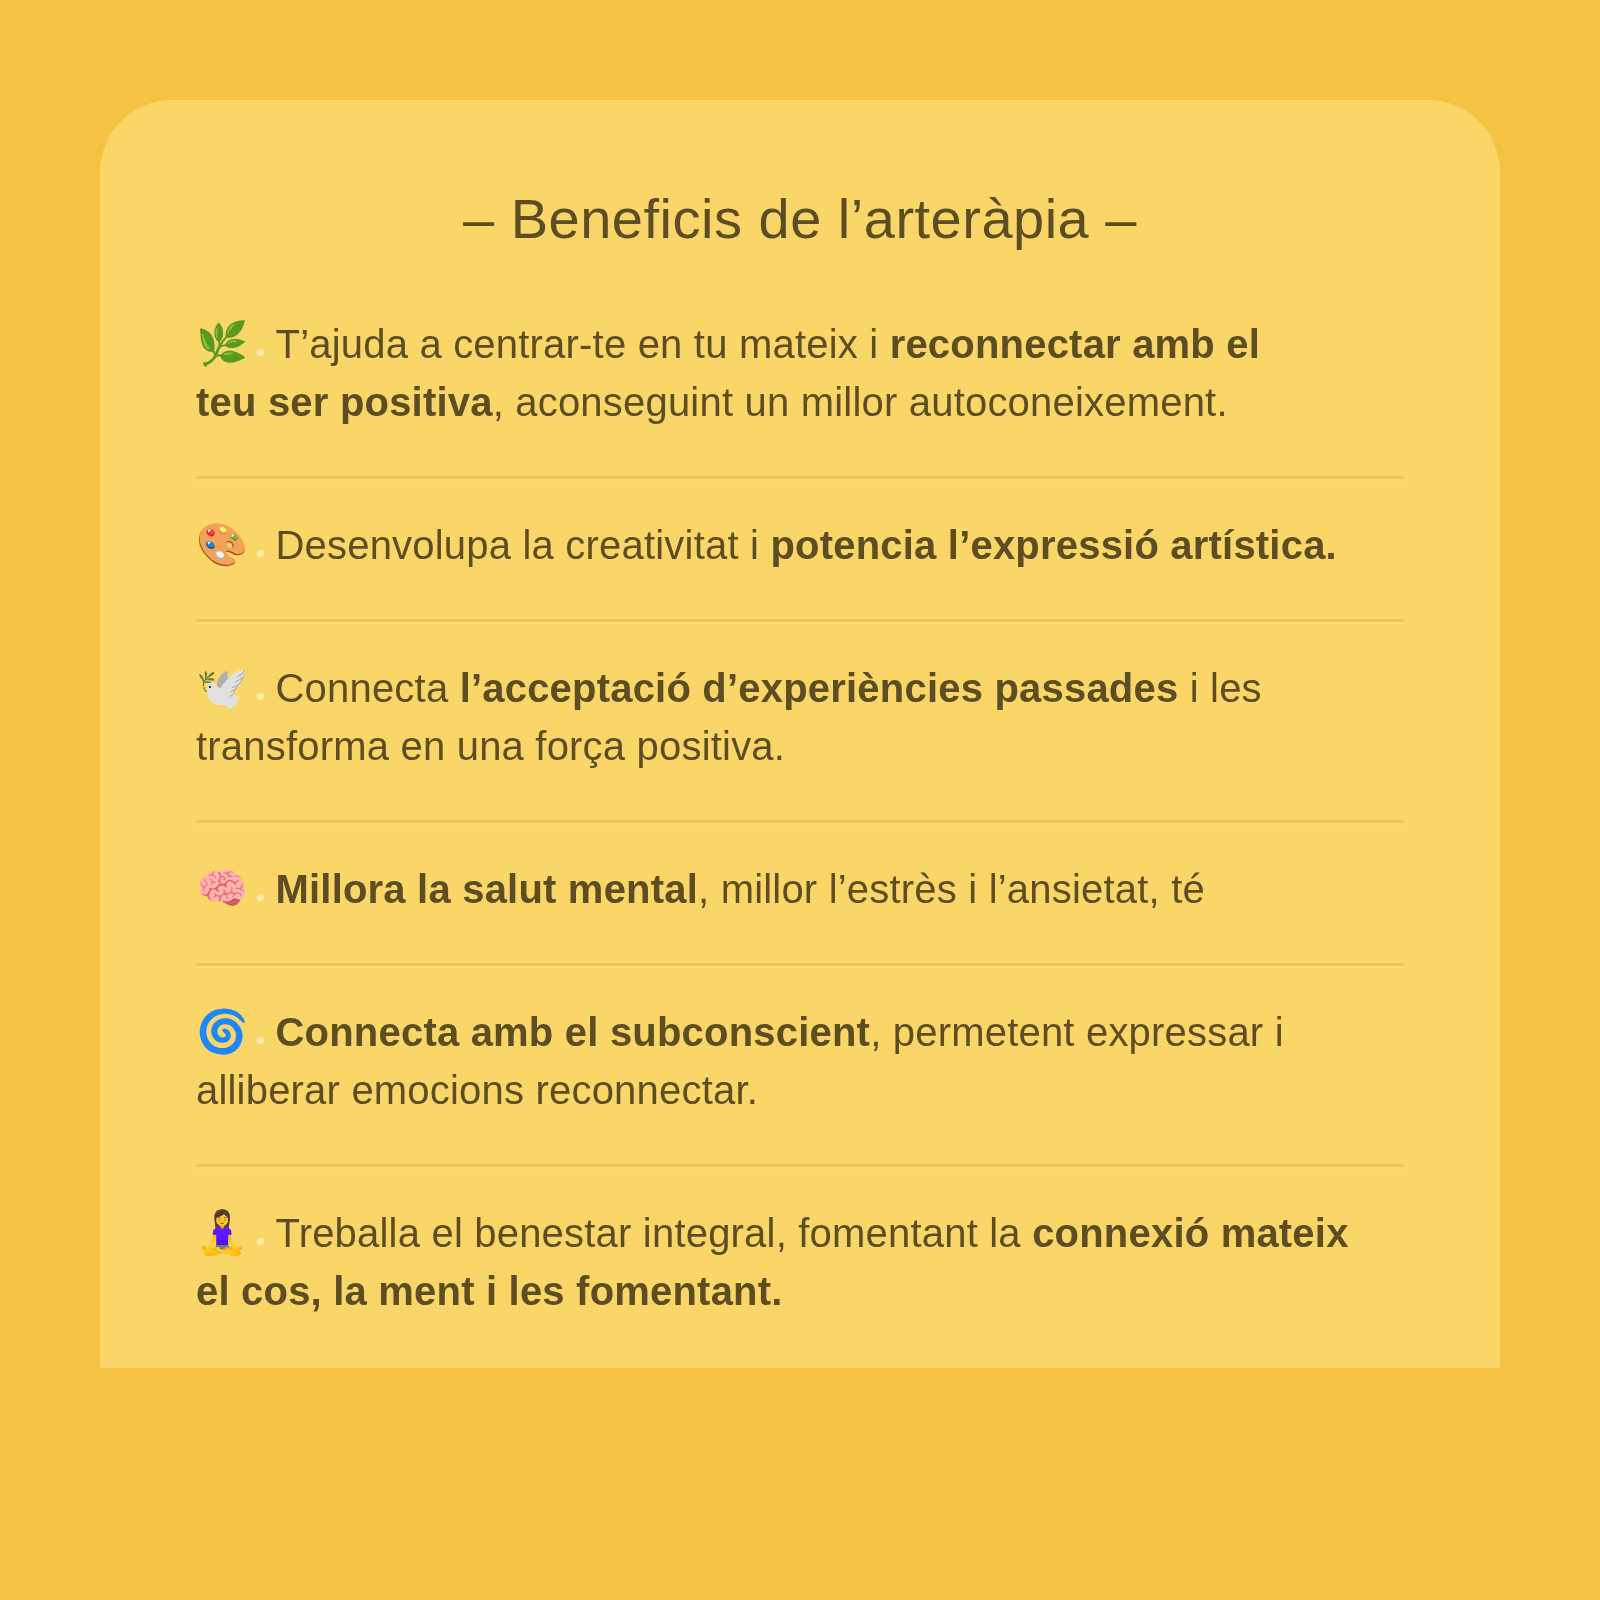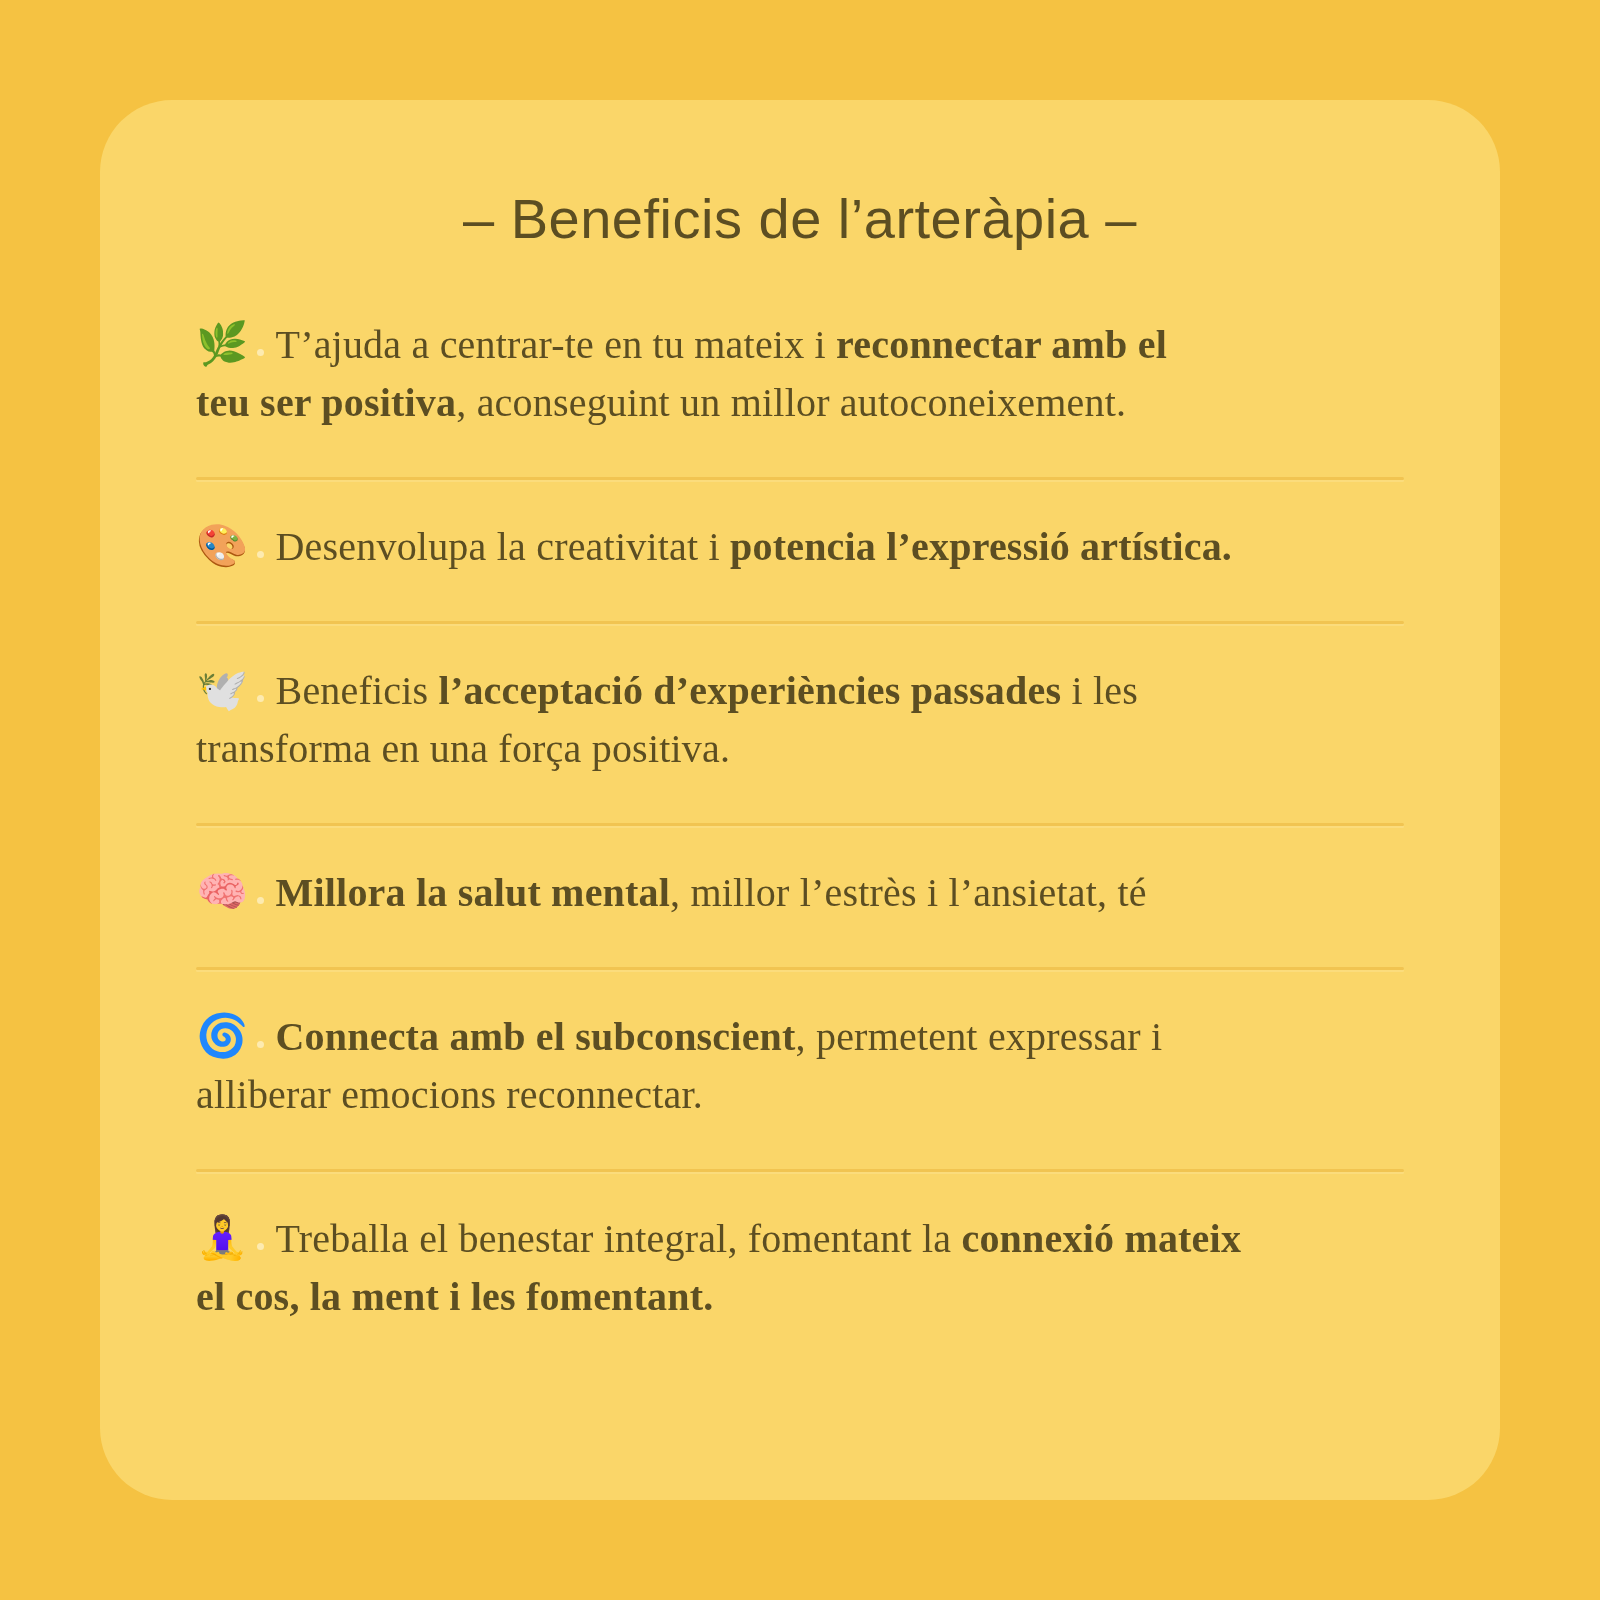--- a/index.html
+++ b/index.html
@@ -3,21 +3,21 @@
 <meta charset="utf-8">
 <style>
   html, body {
     margin: 0;
     padding: 0;
     background: #F5C242;
   }
   .canvas {
     position: relative;
     width: 1600px;
-    height: 1600px;
+    height: 1368px;
     background: var(--bg, #F5C242);
     font-family: "Liberation Sans", sans-serif;
     overflow: hidden;
   }
   .card {
     position: absolute;
     left: 100px;
     top: 100px;
     width: 1400px;
     height: 1400px;
@@ -35,21 +35,20 @@
     color: var(--text, #5C4E22);
   }
   .bullet-list {
     margin-top: 64px;
   }
   .bullet {
     font-size: 40px;
     line-height: 58px;
     color: var(--text, #5C4E22);
     letter-spacing: 0.2px;
-    font-family: Liberation Serif, serif;
   }
   .bullet b {
     font-weight: 700;
   }
   .emoji {
     font-size: 42px;
     line-height: 58px;
     margin-right: 2px;
   }
   .emojidot {
@@ -74,21 +73,21 @@
 <body>
 
 <div class="canvas">
   <div class="card">
     <h1 class="page-title">– Beneficis de l’arteràpia –</h1>
     <div class="bullet-list">
         <div class="bullet"><span class="emoji">🌿</span><span class="emojidot"></span><span>T’ajuda a centrar-te en tu mateix i </span><b>reconnectar amb el</b><br><b>teu ser positiva</b><span>, aconseguint un millor autoconeixement.</span></div>
         <div class="divider"></div>
         <div class="bullet"><span class="emoji">🎨</span><span class="emojidot"></span><span>Desenvolupa la creativitat i </span><b>potencia l’expressió artística.</b></div>
         <div class="divider"></div>
-        <div class="bullet"><span class="emoji">🕊️</span><span class="emojidot"></span><span>Beneficis </span><b>l’acceptació d’experiències passades</b><span> i les</span><br><span>transforma en una força positiva.</span></div>
+        <div class="bullet"><span class="emoji">🕊️</span><span class="emojidot"></span><span>Connecta </span><b>l’acceptació d’experiències passades</b><span> i les</span><br><span>transforma en una força positiva.</span></div>
         <div class="divider"></div>
         <div class="bullet"><span class="emoji">🧠</span><span class="emojidot"></span><b>Millora la salut mental</b><span>, millor l’estrès i l’ansietat, té</span><br></div>
         <div class="divider"></div>
         <div class="bullet"><span class="emoji">🌀</span><span class="emojidot"></span><b>Connecta amb el subconscient</b><span>, permetent expressar i</span><br><span>alliberar emocions reconnectar.</span></div>
         <div class="divider"></div>
         <div class="bullet"><span class="emoji">🧘‍♀️</span><span class="emojidot"></span><span>Treballa el benestar integral, fomentant la </span><b>connexió mateix</b><br><b>el cos, la ment i les fomentant.</b></div>
       </div>
   </div>
 </div>
 

